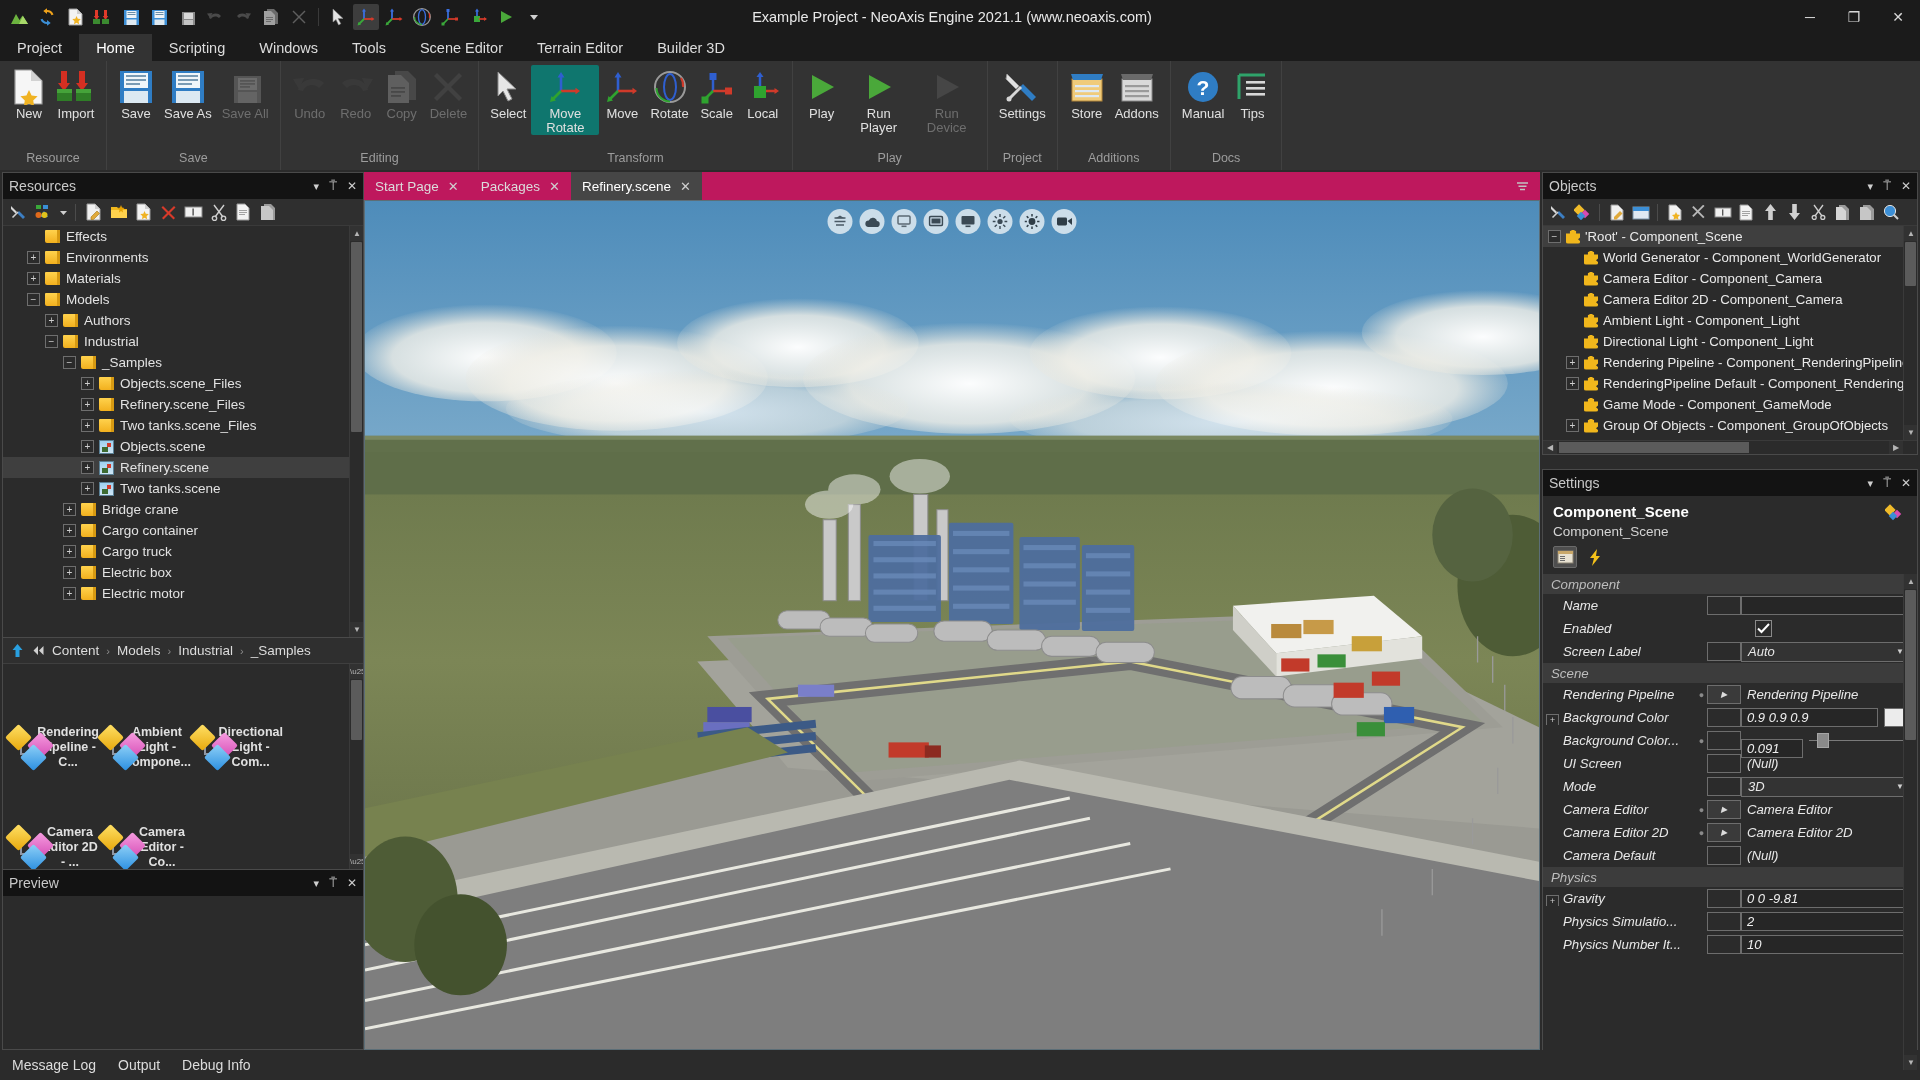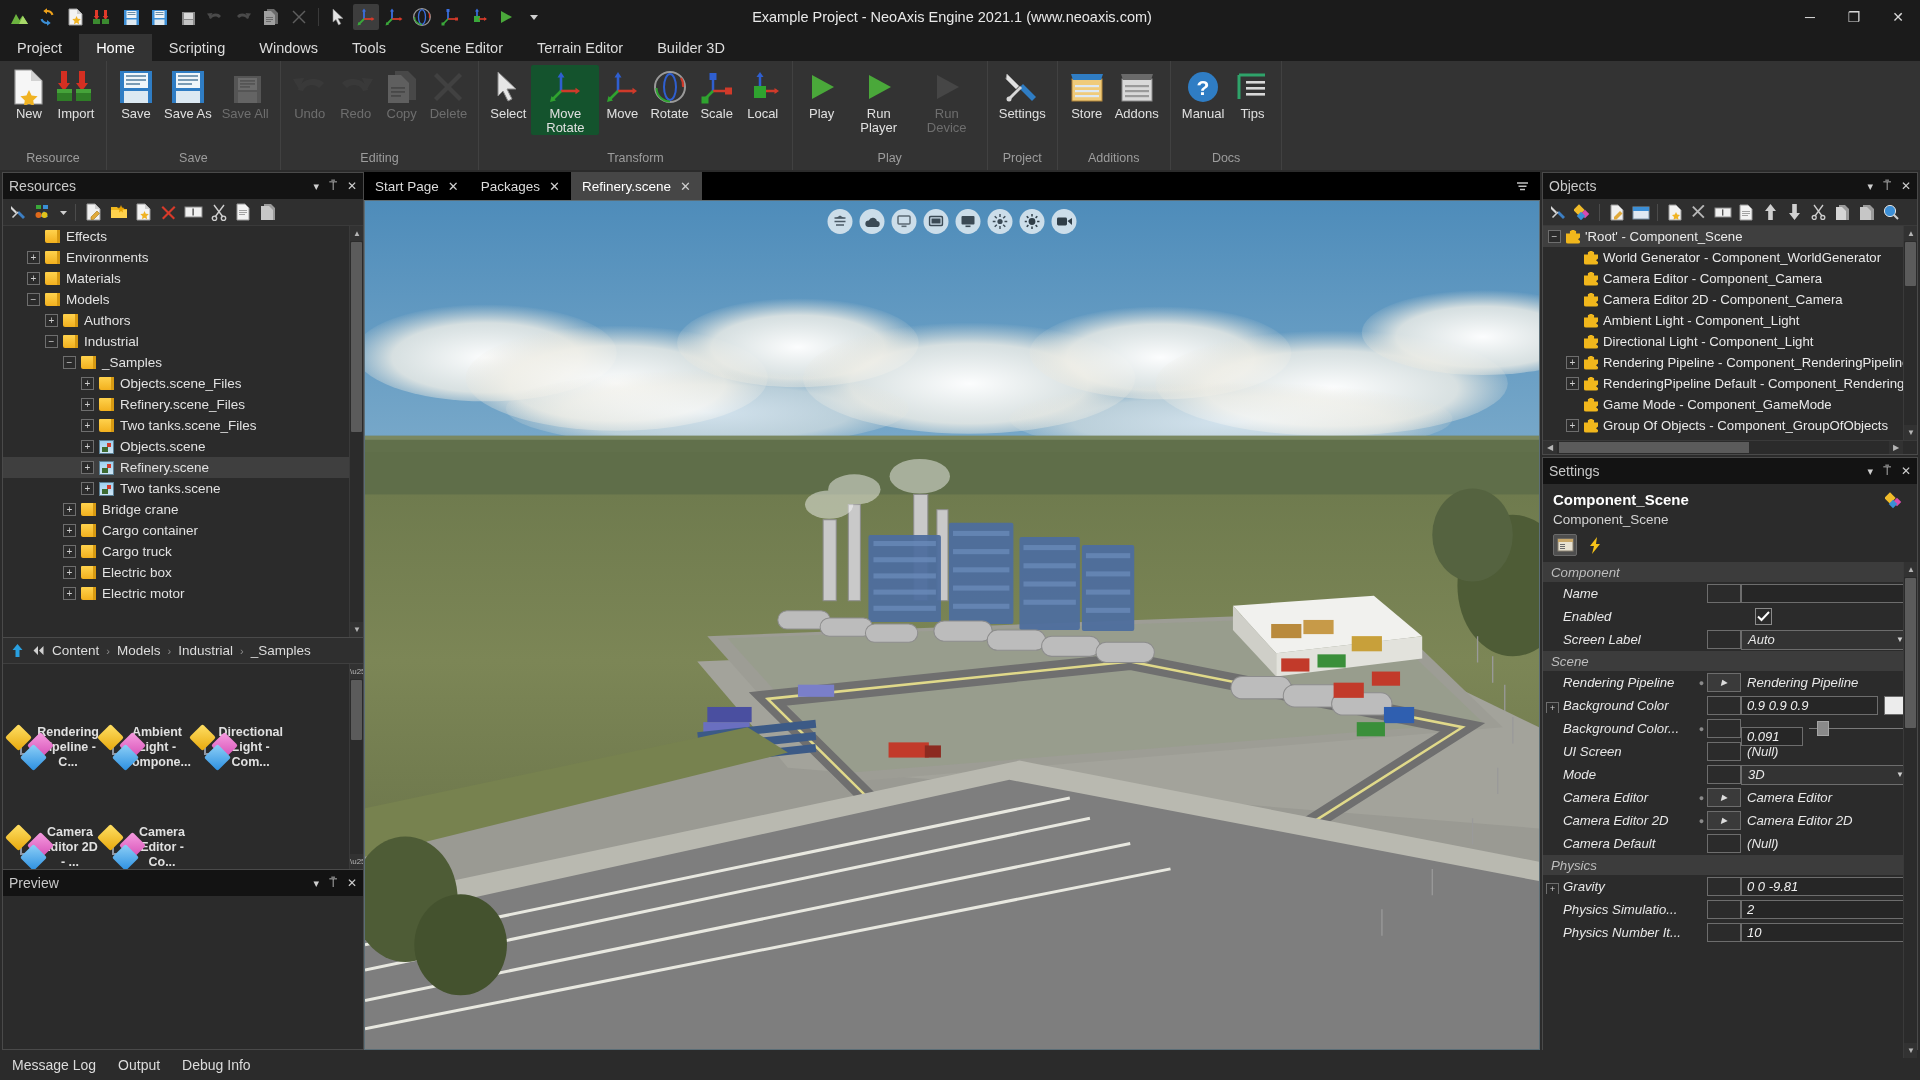--- a/index.html
+++ b/index.html
@@ -27,21 +27,21 @@
   .ribtabs { height:27px; background:#1b1b1b; display:flex; align-items:stretch; flex:0 0 27px; font-size:14.5px; }
   .ribtab { padding:0 17px; display:flex; align-items:center; color:#dcdcdc; }
   .ribtab.active { background:#333333; color:#ffffff; }
 
   
   .ribbon { height:109px; background:#333333; display:flex; align-items:stretch; flex:0 0 109px; }
   .rgroup { display:flex; flex-direction:column; border-right:1px solid #414141; }
   .rgbody { flex:1; display:flex; align-items:flex-start; padding:4px 6px 0 6px; }
   .rglabel { height:22px; font-size:12.5px; color:#9d9d9d; text-align:center; line-height:20px; }
   .ritem { width:auto; min-width:46px; padding:2px 5px 0 5px; display:flex; flex-direction:column; align-items:center; border-radius:2px; }
-  .ritem.sel { background:#14532d; }
+  .ritem.sel { background:#0f766e; }
   .ritem .ic { height:40px; display:flex; align-items:center; justify-content:center; }
   .ritem .lb { font-size:13px; color:#e0e0e0; text-align:center; line-height:14px; max-width:58px; }
   .ritem.dis .lb { color:#6e6e6e; }
 
   
   .main { flex:1; display:flex; min-height:0; background:#2b2b2b; }
 
   
   .leftcol { width:364px; flex:0 0 364px; display:flex; flex-direction:column; background:#2b2b2b; padding:2px 0 0 2px; }
   .panel { display:flex; flex-direction:column; background:#2b2b2b; border:1px solid #4a4a4a; min-height:0; }
@@ -80,31 +80,31 @@
   
   .cglyph { width:54px; height:46px; position:relative; }
   .dm { position:absolute; width:19px; height:19px; transform:rotate(45deg); border-radius:2px; }
   .dm.y { background:linear-gradient(135deg,#ffe066,#e8a90c); left:2px; top:4px;}
   .dm.p { background:linear-gradient(135deg,#f69de0,#d44bb4); left:24px; top:12px;}
   .dm.b { background:linear-gradient(135deg,#8ed0f7,#2b8fe0); left:17px; top:24px;}
   .cglyph .lnk { position:absolute; left:13px; top:14px; width:18px; height:17px; border-left:2px solid #8e96a3; border-bottom:2px solid #8e96a3;}
 
   
   .centercol { flex:1; display:flex; flex-direction:column; min-width:0; padding-top:2px;}
-  .tabsbar { height:28px; background:#000000; display:flex; align-items:stretch; flex:0 0 28px; position:relative;}
+  .tabsbar { height:28px; background:#be185d; display:flex; align-items:stretch; flex:0 0 28px; position:relative;}
   .vtab { display:flex; align-items:center; gap:9px; padding:0 11px; font-size:13.5px; color:#dcdcdc; }
   .vtab.active { background:#464646; color:#ffffff; }
   .vtab .x { font-size:13px; color:#cfcfcf; }
   .tabsbar .dd { margin-left:auto; display:flex; align-items:center; padding-right:10px; color:#bdbdbd;}
   .viewport { flex:1; position:relative; overflow:hidden; border:1px solid #5c6e77; background:#7ba7c4; }
   .vpicons { position:absolute; top:8px; left:50%; transform:translateX(-50%); display:flex; gap:7px; z-index:5;}
   .vpi { width:25px; height:25px; border-radius:50%; background:rgba(235,241,245,.80); display:flex; align-items:center; justify-content:center; }
 
   
-  .rightcol { width:380px; flex:0 0 380px; display:flex; flex-direction:column; padding:2px 2px 0 2px; gap:2px; }
+  .rightcol { width:380px; flex:0 0 380px; display:flex; flex-direction:column; padding:2px 2px 0 2px; gap:14px; }
   .otree { flex:1; position:relative; overflow:hidden; background:#2b2b2b;}
   .orow { height:21px; display:flex; align-items:center; font-size:13.2px; color:#eaeaea; white-space:nowrap; padding-right:16px;}
   .orow.sel { background:#3f3f3f; }
   .puz { width:14px; height:14px; margin-right:5px; flex:0 0 14px; position:relative; }
   .puz i { position:absolute; inset:0; background:#f1b71c; clip-path:polygon(0 28%,28% 28%,28% 12%,50% 0,72% 12%,72% 28%,100% 28%,100% 58%,86% 70%,100% 82%,100% 100%,0 100%); border-radius:2px;}
   .hscroll { position:absolute; left:0; right:0; bottom:0; height:14px; background:#2b2b2b; border-top:1px solid #3a3a3a;}
   .hthumb { position:absolute; top:1px; height:11px; background:#5b5b5b;}
   .harr { position:absolute; top:0; width:14px; height:14px; color:#b5b5b5; font-size:8px; text-align:center; line-height:14px; background:#323232;}
 
   

